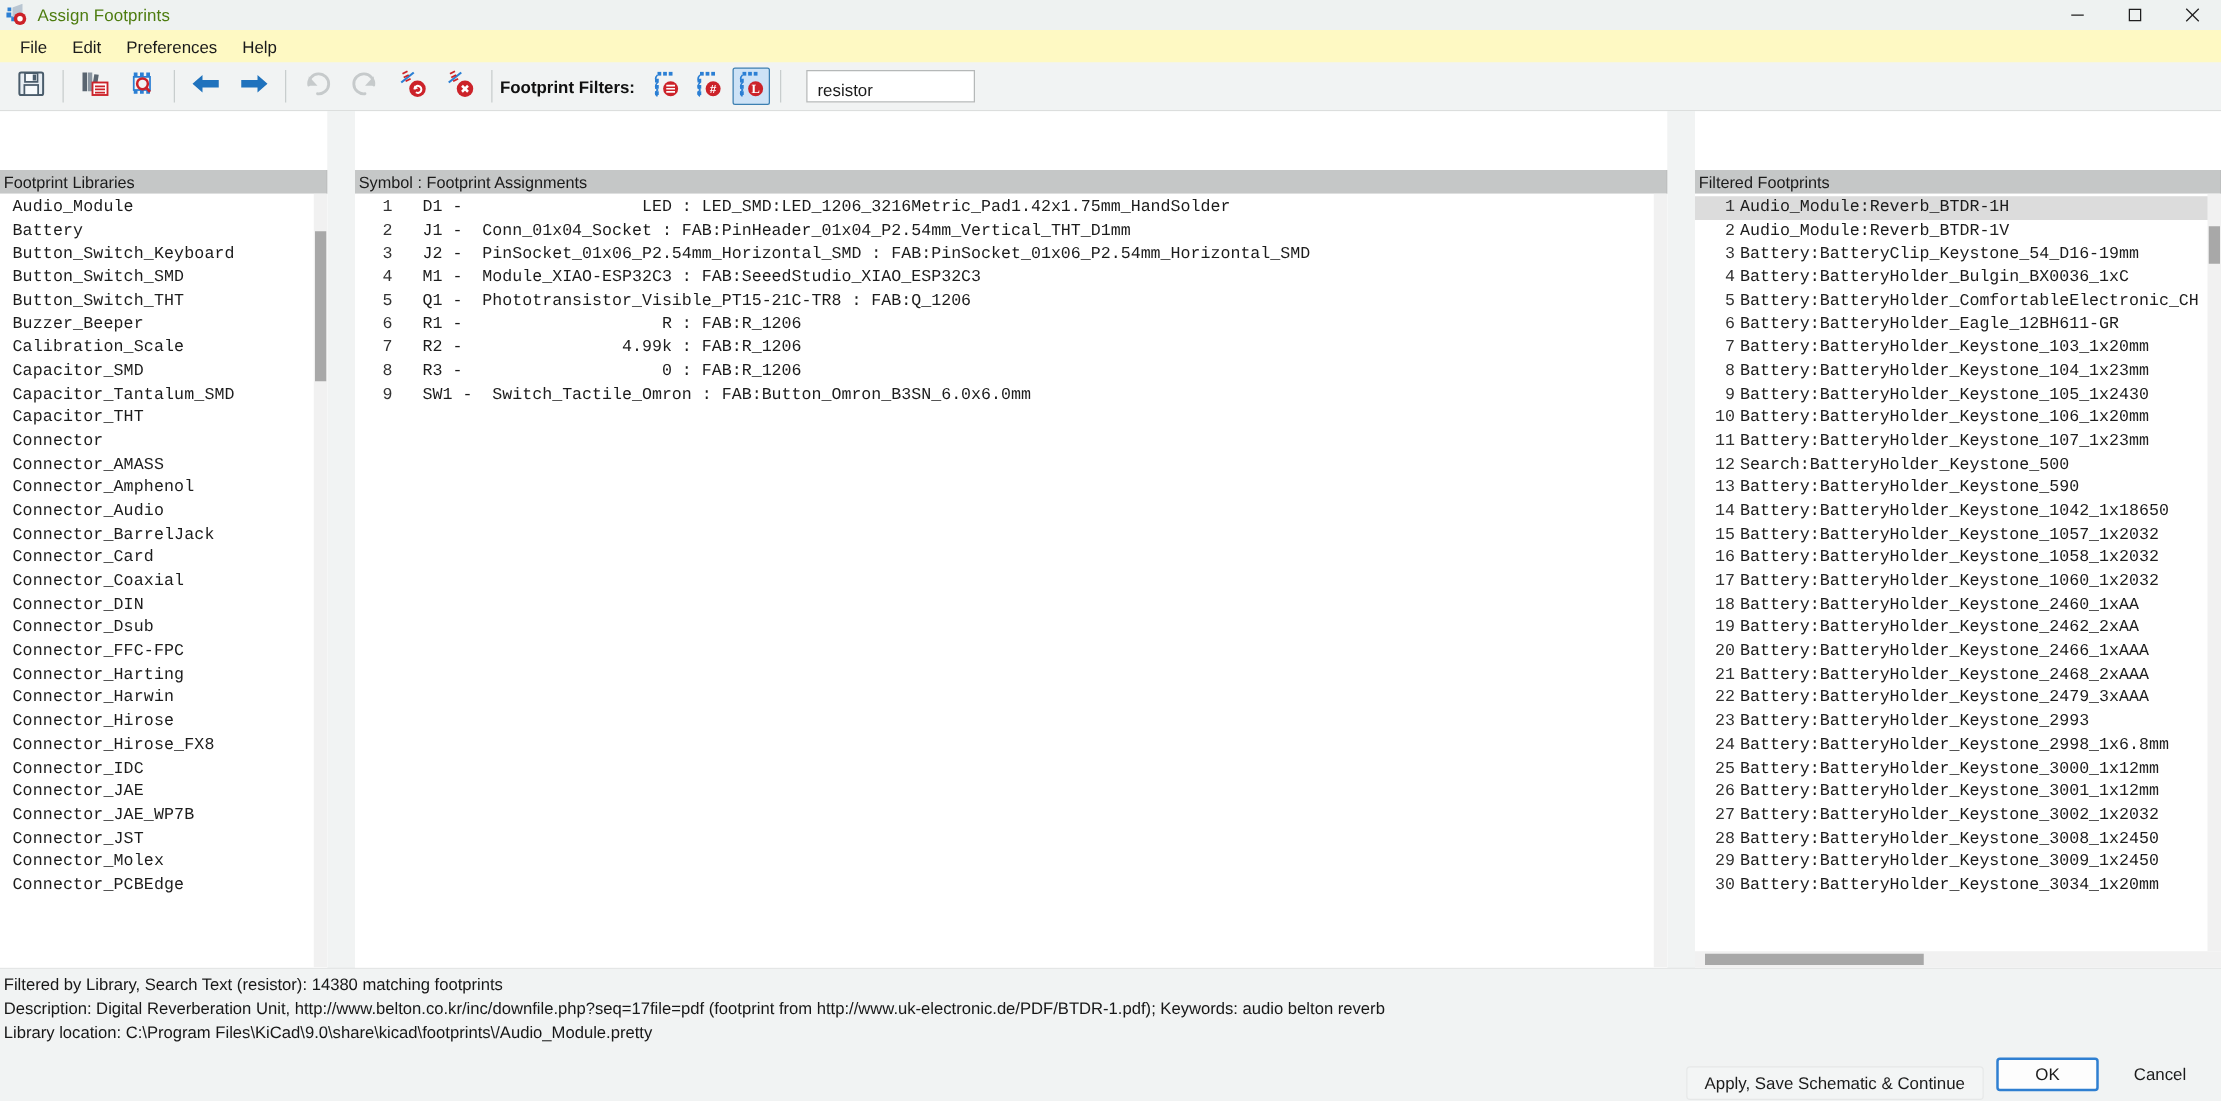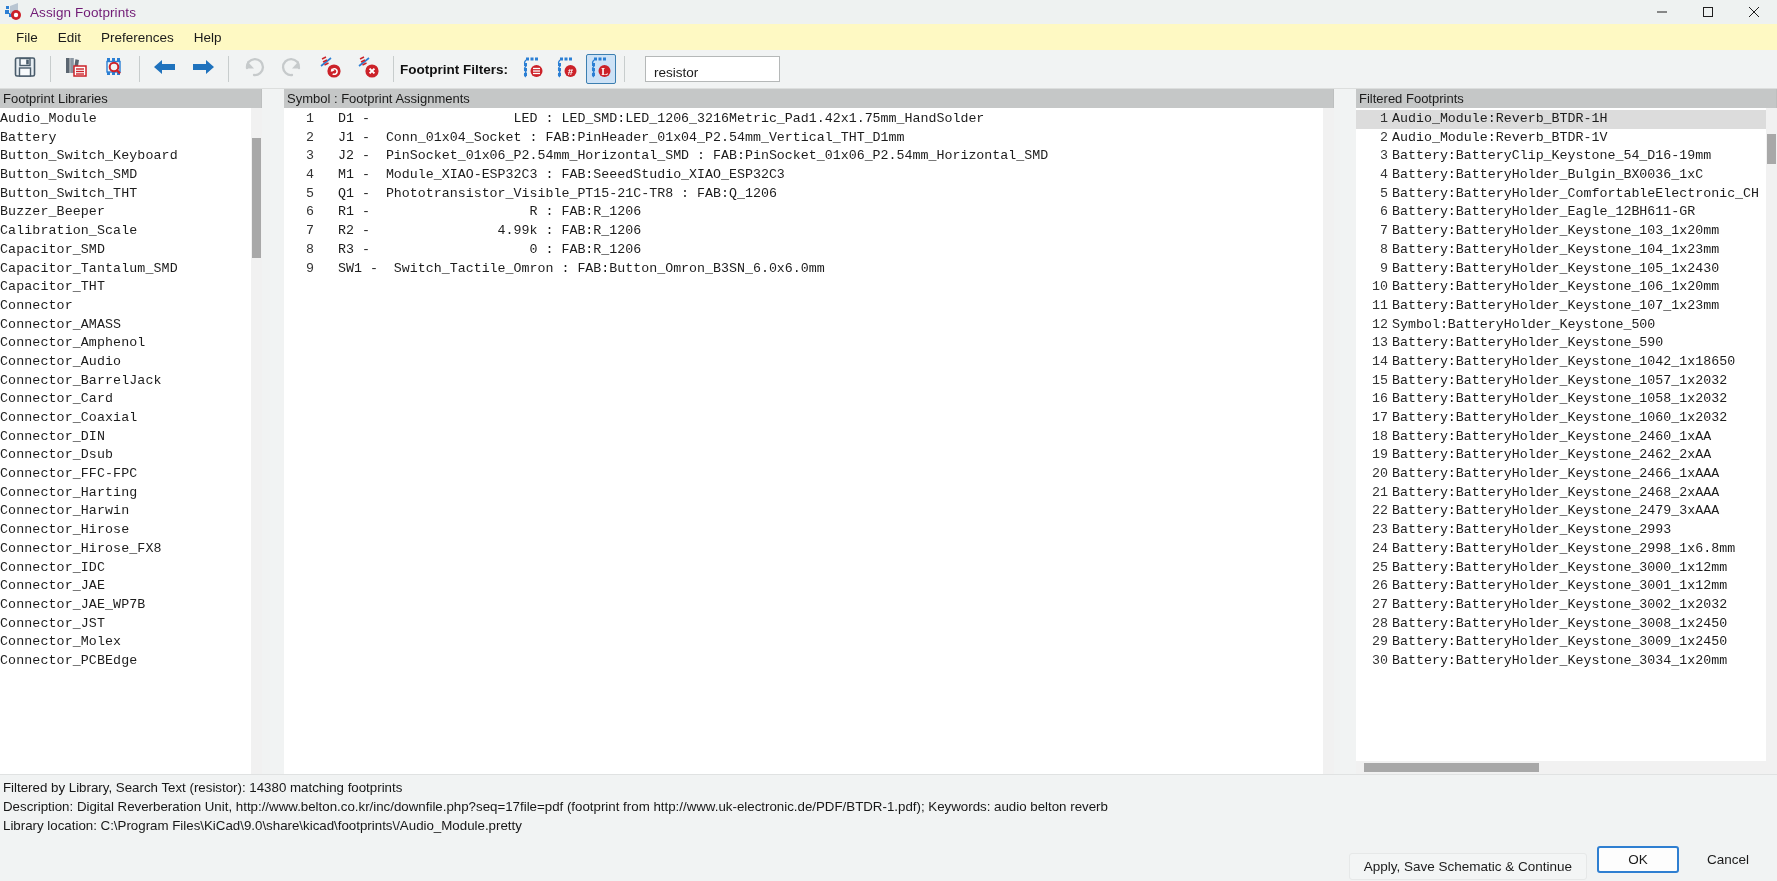--- a/index.html
+++ b/index.html
@@ -28,21 +28,21 @@
     position: relative;
   }
   .title-icon {
     width: 18px; height: 18px;
     margin-left: 5px; margin-right: 7px;
     position: relative;
     flex: 0 0 auto;
   }
   .title-text {
     font-size: 13.5px;
-    color: #701a75;
+    color: #4d7c0f;
     letter-spacing: 0.1px;
   }
   .win-controls {
     position: absolute;
     right: 0; top: 0;
     height: 24px;
     display: flex;
   }
   .win-btn {
     width: 46px; height: 24px;
@@ -146,20 +146,21 @@
   .pane-header {
     height: 19px;
     background: #c5c7c7;
     color: #1b1b1b;
     font-size: 13px;
     display: flex;
     align-items: center;
     padding-left: 3px;
     flex: 0 0 auto;
     border-right: 1px solid #bdbfbf;
+    margin-top: 47px;
   }
   .pane-body {
     flex: 1 1 auto;
     overflow: hidden;
     position: relative;
     background: #ffffff;
     font-family: "Liberation Mono", monospace;
     font-size: 13.3px;
     color: #1c1c1c;
   }
@@ -177,20 +178,21 @@
     background: #f1f3f3;
   }
 
   
   .lib-list {
     padding-top: 2px;
   }
   .lib-item {
     height: 18.7px;
     line-height: 18.7px;
+    padding-left: 10px;
     white-space: nowrap;
     letter-spacing: 0.1px;
   }
 
   
   .asg-list { padding-top: 2px; }
   .asg-row {
     height: 18.7px;
     line-height: 18.7px;
     white-space: nowrap;
@@ -651,21 +653,21 @@
             <div class="fp-row">
               <div class="fp-num">10</div>
               <div class="fp-name">Battery:BatteryHolder_Keystone_106_1x20mm</div>
             </div>
             <div class="fp-row">
               <div class="fp-num">11</div>
               <div class="fp-name">Battery:BatteryHolder_Keystone_107_1x23mm</div>
             </div>
             <div class="fp-row">
               <div class="fp-num">12</div>
-              <div class="fp-name">Symbol:BatteryHolder_Keystone_500</div>
+              <div class="fp-name">Search:BatteryHolder_Keystone_500</div>
             </div>
             <div class="fp-row">
               <div class="fp-num">13</div>
               <div class="fp-name">Battery:BatteryHolder_Keystone_590</div>
             </div>
             <div class="fp-row">
               <div class="fp-num">14</div>
               <div class="fp-name">Battery:BatteryHolder_Keystone_1042_1x18650</div>
             </div>
             <div class="fp-row">

